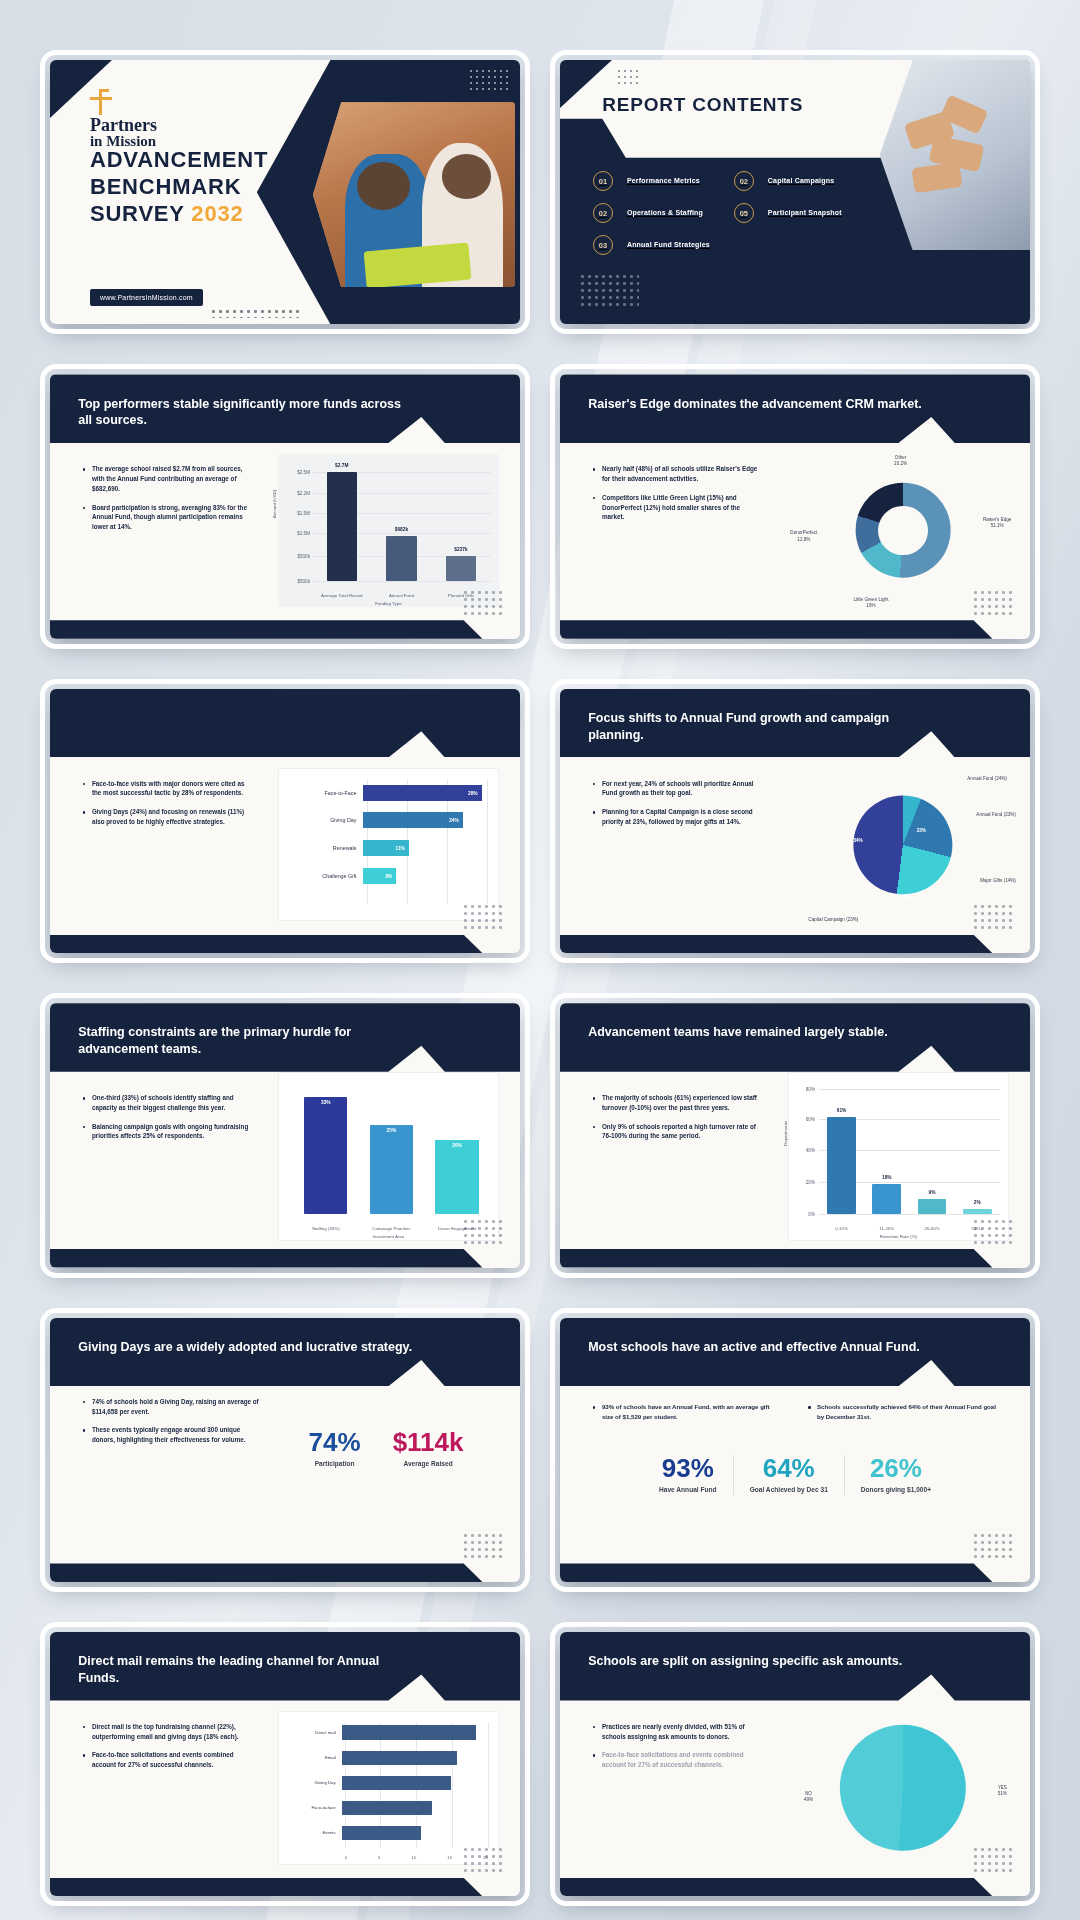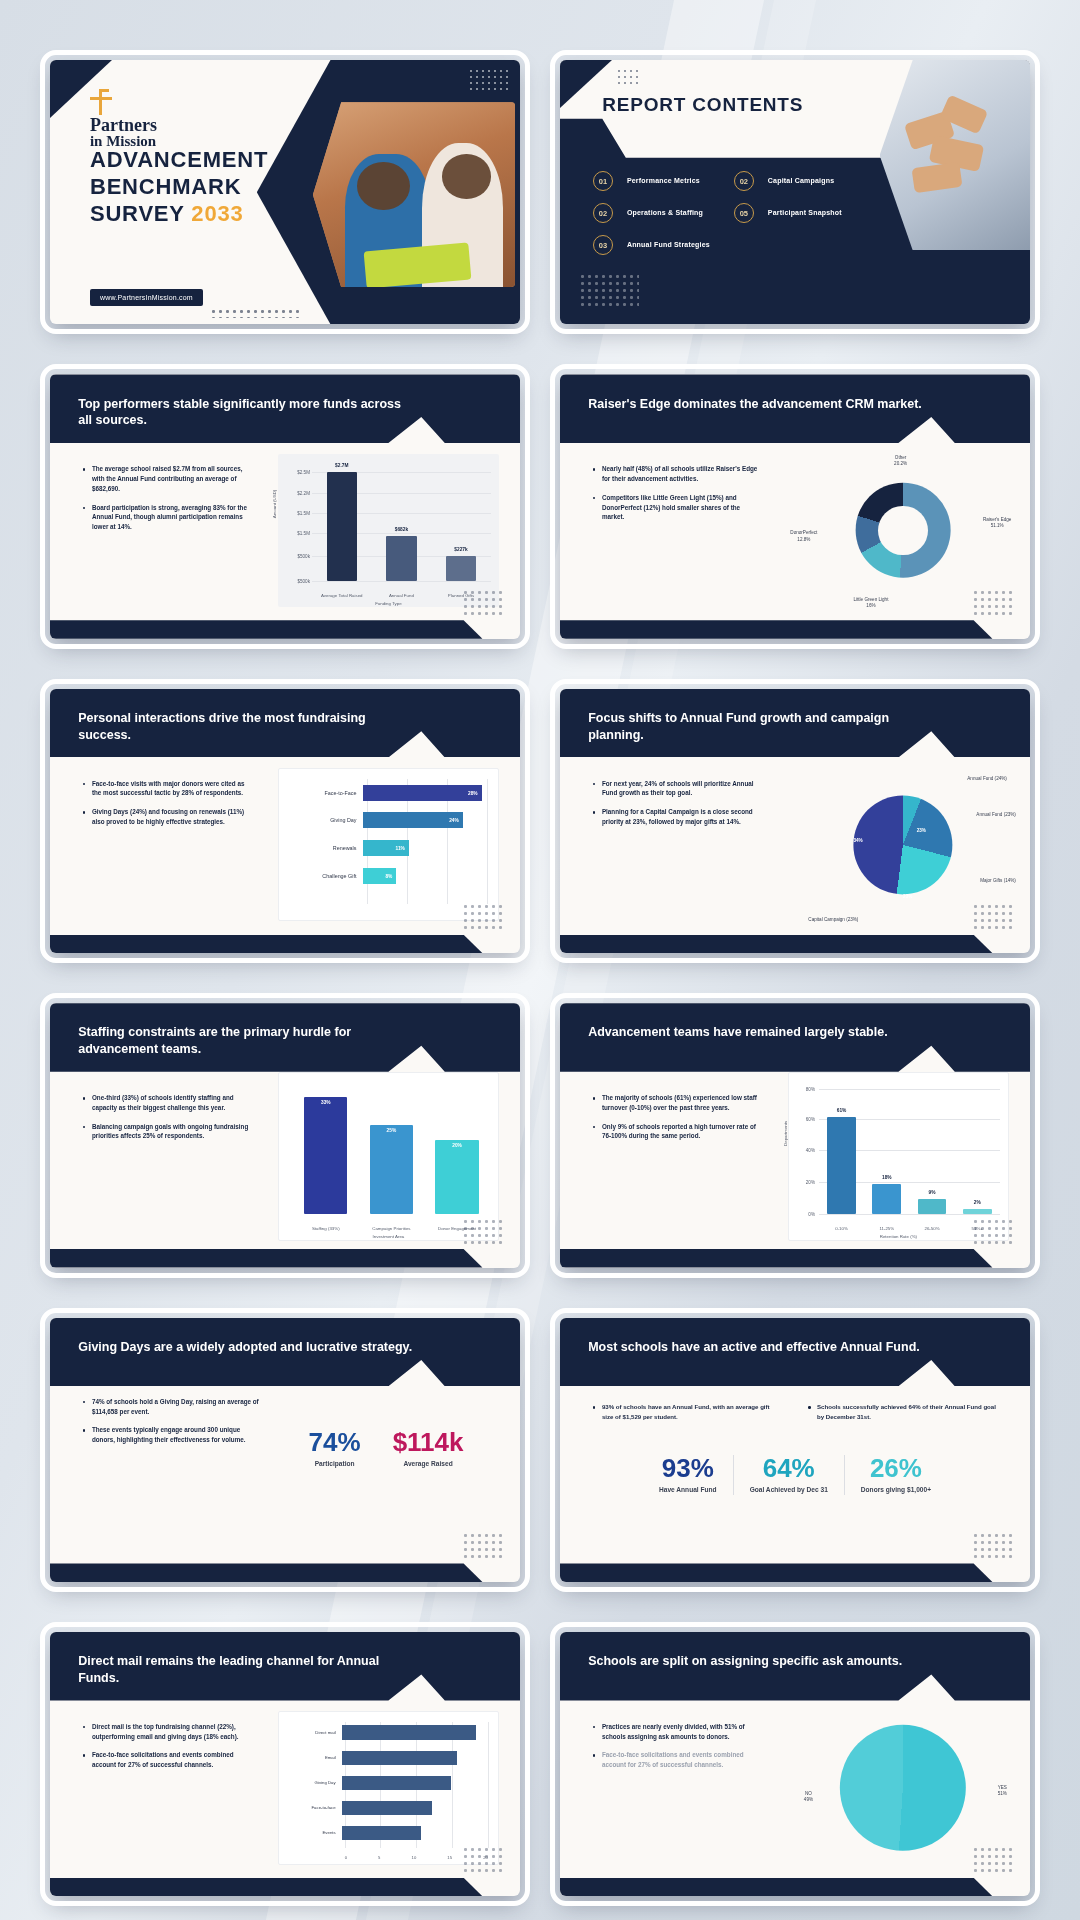--- a/index.html
+++ b/index.html
@@ -53,21 +53,21 @@
      clip-path:polygon(0 0,100% 0,100% 100%,14% 100%,9% 60%,0 60%);}
   .s2 .tcorner{position:absolute;left:0;top:0;width:52px;height:48px;background:#16233f;clip-path:polygon(0 0,100% 0,0 100%);}
   .s2 .tdots{position:absolute;left:56px;top:8px;width:26px;height:16px;
      background-image:radial-gradient(#16233f 28%,transparent 30%);background-size:6px 6px;opacity:.45;}
   .s2 h2{position:absolute;left:9%;top:13%;color:#16233f;font-size:19px;font-weight:800;letter-spacing:.8px;}
   .s2 .photo{position:absolute;right:0;top:0;width:32%;height:72%;overflow:hidden;
      clip-path:polygon(22% 0,100% 0,100% 100%,22% 100%,0 50%);}
   .s2 .ph-a{position:absolute;inset:0;background:linear-gradient(150deg,#e3e8ee,#b9c4d2 60%,#8e9cae);}
   .s2 .ph-h{position:absolute;background:#d9a87c;border-radius:5px;}
   .s2 .contents{position:absolute;left:7%;top:42%;right:36%;display:grid;grid-template-columns:1fr 1fr;gap:12px 14px;}
-  .citem{display:flex;align-items:center;gap:14px;}
+  .citem{display:flex;align-items:center;gap:14px;text-decoration:underline;}
   .cnum{width:20px;height:20px;border-radius:50%;border:1.3px solid #c79a4a;color:#e6d2a6;
      font-size:7.5px;font-weight:700;display:flex;align-items:center;justify-content:center;flex:0 0 auto;}
   .clabel{color:#fff;font-size:7px;font-weight:700;line-height:1.4;letter-spacing:.2px;}
   .s2 .dotfield{position:absolute;left:4%;bottom:6%;width:60px;height:36px;
      background-image:radial-gradient(rgba(255,255,255,.35) 28%,transparent 30%);background-size:7px 7px;}
   
   .cs{background:#fbf9f6;}
   .cs .hdr{position:absolute;left:0;top:0;right:0;height:26%;background:#16233f;
      clip-path:polygon(0 0,100% 0,100% 100%,84% 100%,79% 62%,72% 100%,0 100%);}
   .cs .hdr-t{position:absolute;left:6%;top:8%;right:22%;color:#fff;font-size:12.5px;font-weight:700;line-height:1.33;}
@@ -148,21 +148,21 @@
             <i class="h"></i>
             <i class="t"></i>
           </div>
         <div class="t1">Partners</div>
         <div class="t2">in Mission</div>
       </div>
       <div class="title">
         <div>ADVANCEMENT</div>
         <div>BENCHMARK</div>
         <div><span>SURVEY</span>
-          <span class="yr">2033</span></div>
+          <span class="yr">2032</span></div>
       </div>
       <div class="url">www.PartnersInMission.com</div>
     </div>
     <div class="frame"></div>
   </div>
 
   <div class="slide-wrap">
     <div class="slide s2">
       <div class="topband"></div>
       <div class="tcorner"></div>
@@ -275,21 +275,20 @@
       </div>
       <div class="dotfield"></div>
       <div class="bottombar"></div>
     </div>
     <div class="frame"></div>
   </div>
 
   <div class="slide-wrap">
     <div class="slide cs">
       <div class="hdr"></div>
-      <div class="hdr-t">Personal interactions drive the most fundraising success.</div>
       <ul class="bullets">
         <li>Face-to-face visits with major donors were cited as the most successful tactic by 28% of respondents.</li>
         <li>Giving Days (24%) and focusing on renewals (11%) also proved to be highly effective strategies.</li>
       </ul>
       <div class="panel" style="background:#fff;border:1px solid #eceef1">
         <div class="hgrid">
             <i style="left:0"></i>
             <i style="left:33%"></i>
             <i style="left:66%"></i>
             <i style="left:99%"></i>

